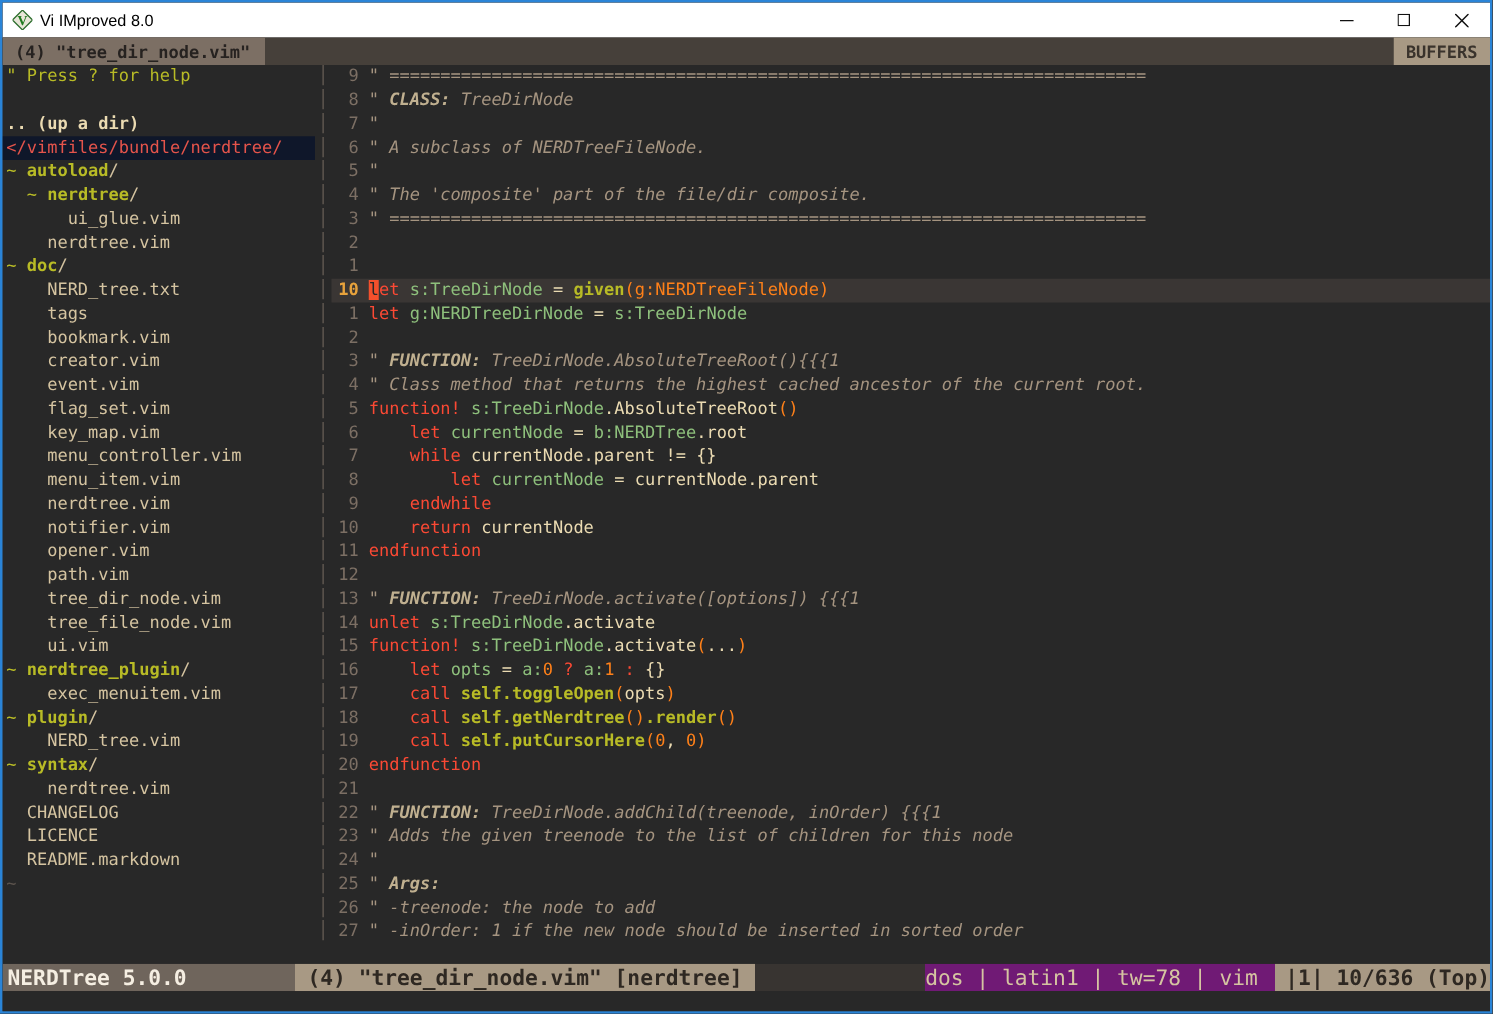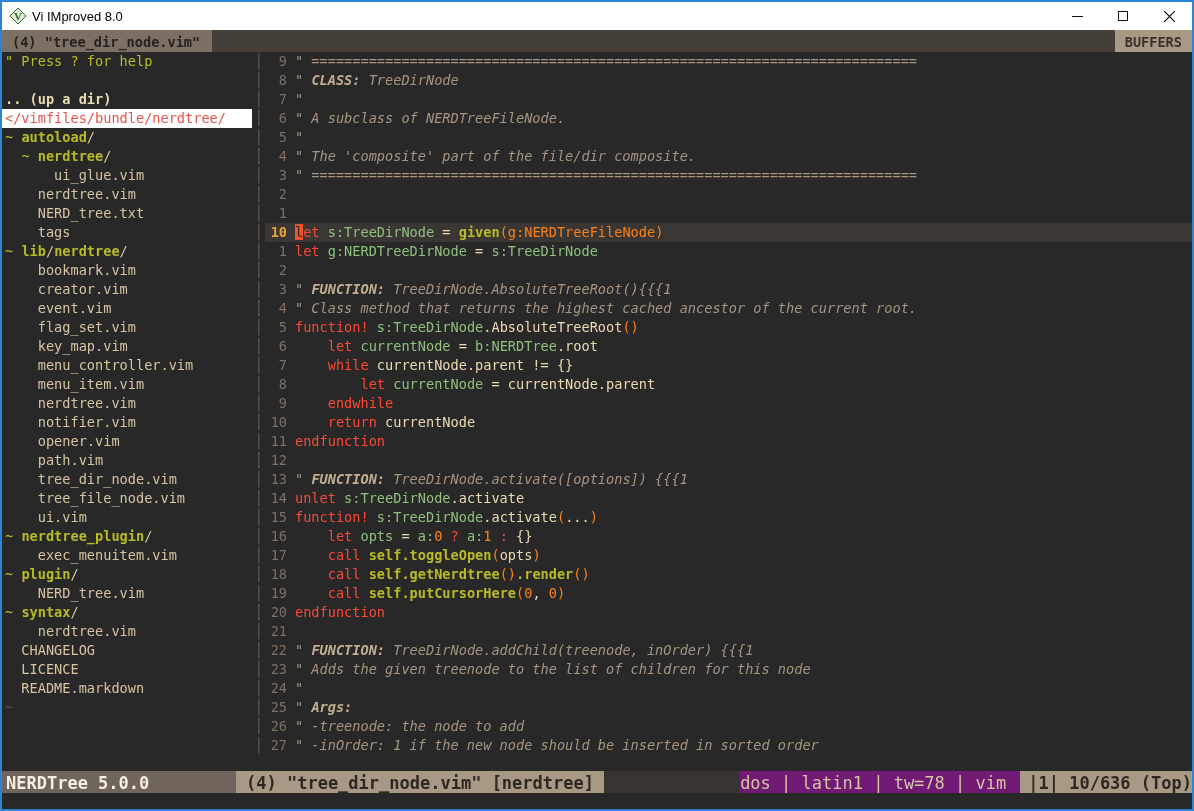--- a/index.html
+++ b/index.html
@@ -40,21 +40,21 @@
   .tab-spacer { flex:1; }
   .buffers {
     background:#a89984; color:#3a332c;
     padding:1px 10px 0 10px; display:flex; align-items:center;
   }
   
   .main { flex:1 1 auto; display:flex; overflow:hidden; }
   .row { height:19px; line-height:19px; white-space:pre; font-size:13.6px; }
   .sidebar { width:250px; flex:0 0 250px; padding-left:3px; overflow:hidden; }
   .sidebar .row { margin-left:-3px; padding-left:3px; }
-  .sidebar .hl { background:#ffffff; }
+  .sidebar .hl { background:#0f172a; }
   .vsep { width:13px; flex:0 0 13px; color:#655c54; text-align:center; overflow:hidden; }
   .editor { flex:1 1 auto; overflow:hidden; }
   .editor .row { display:flex; }
   .editor .cur { background:#3a3634; }
   .nr {
     width:22px; flex:0 0 22px; text-align:right; color:#7c6f64;
     white-space:pre; margin-right:8px;
   }
   .cur .nr { color:#e8a33c; font-weight:bold; }
   .codetext { white-space:pre; }
@@ -136,23 +136,23 @@
   <div class="main">
     <div class="sidebar" id="sidebar">
         <div class="row"><span class="s-help">" Press ? for help</span></div>
         <div class="row"></div>
         <div class="row"><span class="s-updir">.. (up a dir)</span></div>
         <div class="row hl"><span class="s-root">&lt;/vimfiles/bundle/nerdtree/</span></div>
         <div class="row"><span class="s-tilde">~ </span><span class="s-dir">autoload</span><span class="s-file">/</span></div>
         <div class="row"><span class="s-file">  </span><span class="s-tilde">~ </span><span class="s-dir">nerdtree</span><span class="s-file">/</span></div>
         <div class="row"><span class="s-file">      ui_glue.vim</span></div>
         <div class="row"><span class="s-file">    nerdtree.vim</span></div>
+        <div class="row"><span class="s-tilde">~ </span><span class="s-dir">doc</span><span class="s-file">/</span></div>
         <div class="row"><span class="s-file">    NERD_tree.txt</span></div>
         <div class="row"><span class="s-file">    tags</span></div>
-        <div class="row"><span class="s-tilde">~ </span><span class="s-dir">lib</span><span class="s-file">/</span><span class="s-dir">nerdtree</span><span class="s-file">/</span></div>
         <div class="row"><span class="s-file">    bookmark.vim</span></div>
         <div class="row"><span class="s-file">    creator.vim</span></div>
         <div class="row"><span class="s-file">    event.vim</span></div>
         <div class="row"><span class="s-file">    flag_set.vim</span></div>
         <div class="row"><span class="s-file">    key_map.vim</span></div>
         <div class="row"><span class="s-file">    menu_controller.vim</span></div>
         <div class="row"><span class="s-file">    menu_item.vim</span></div>
         <div class="row"><span class="s-file">    nerdtree.vim</span></div>
         <div class="row"><span class="s-file">    notifier.vim</span></div>
         <div class="row"><span class="s-file">    opener.vim</span></div>

